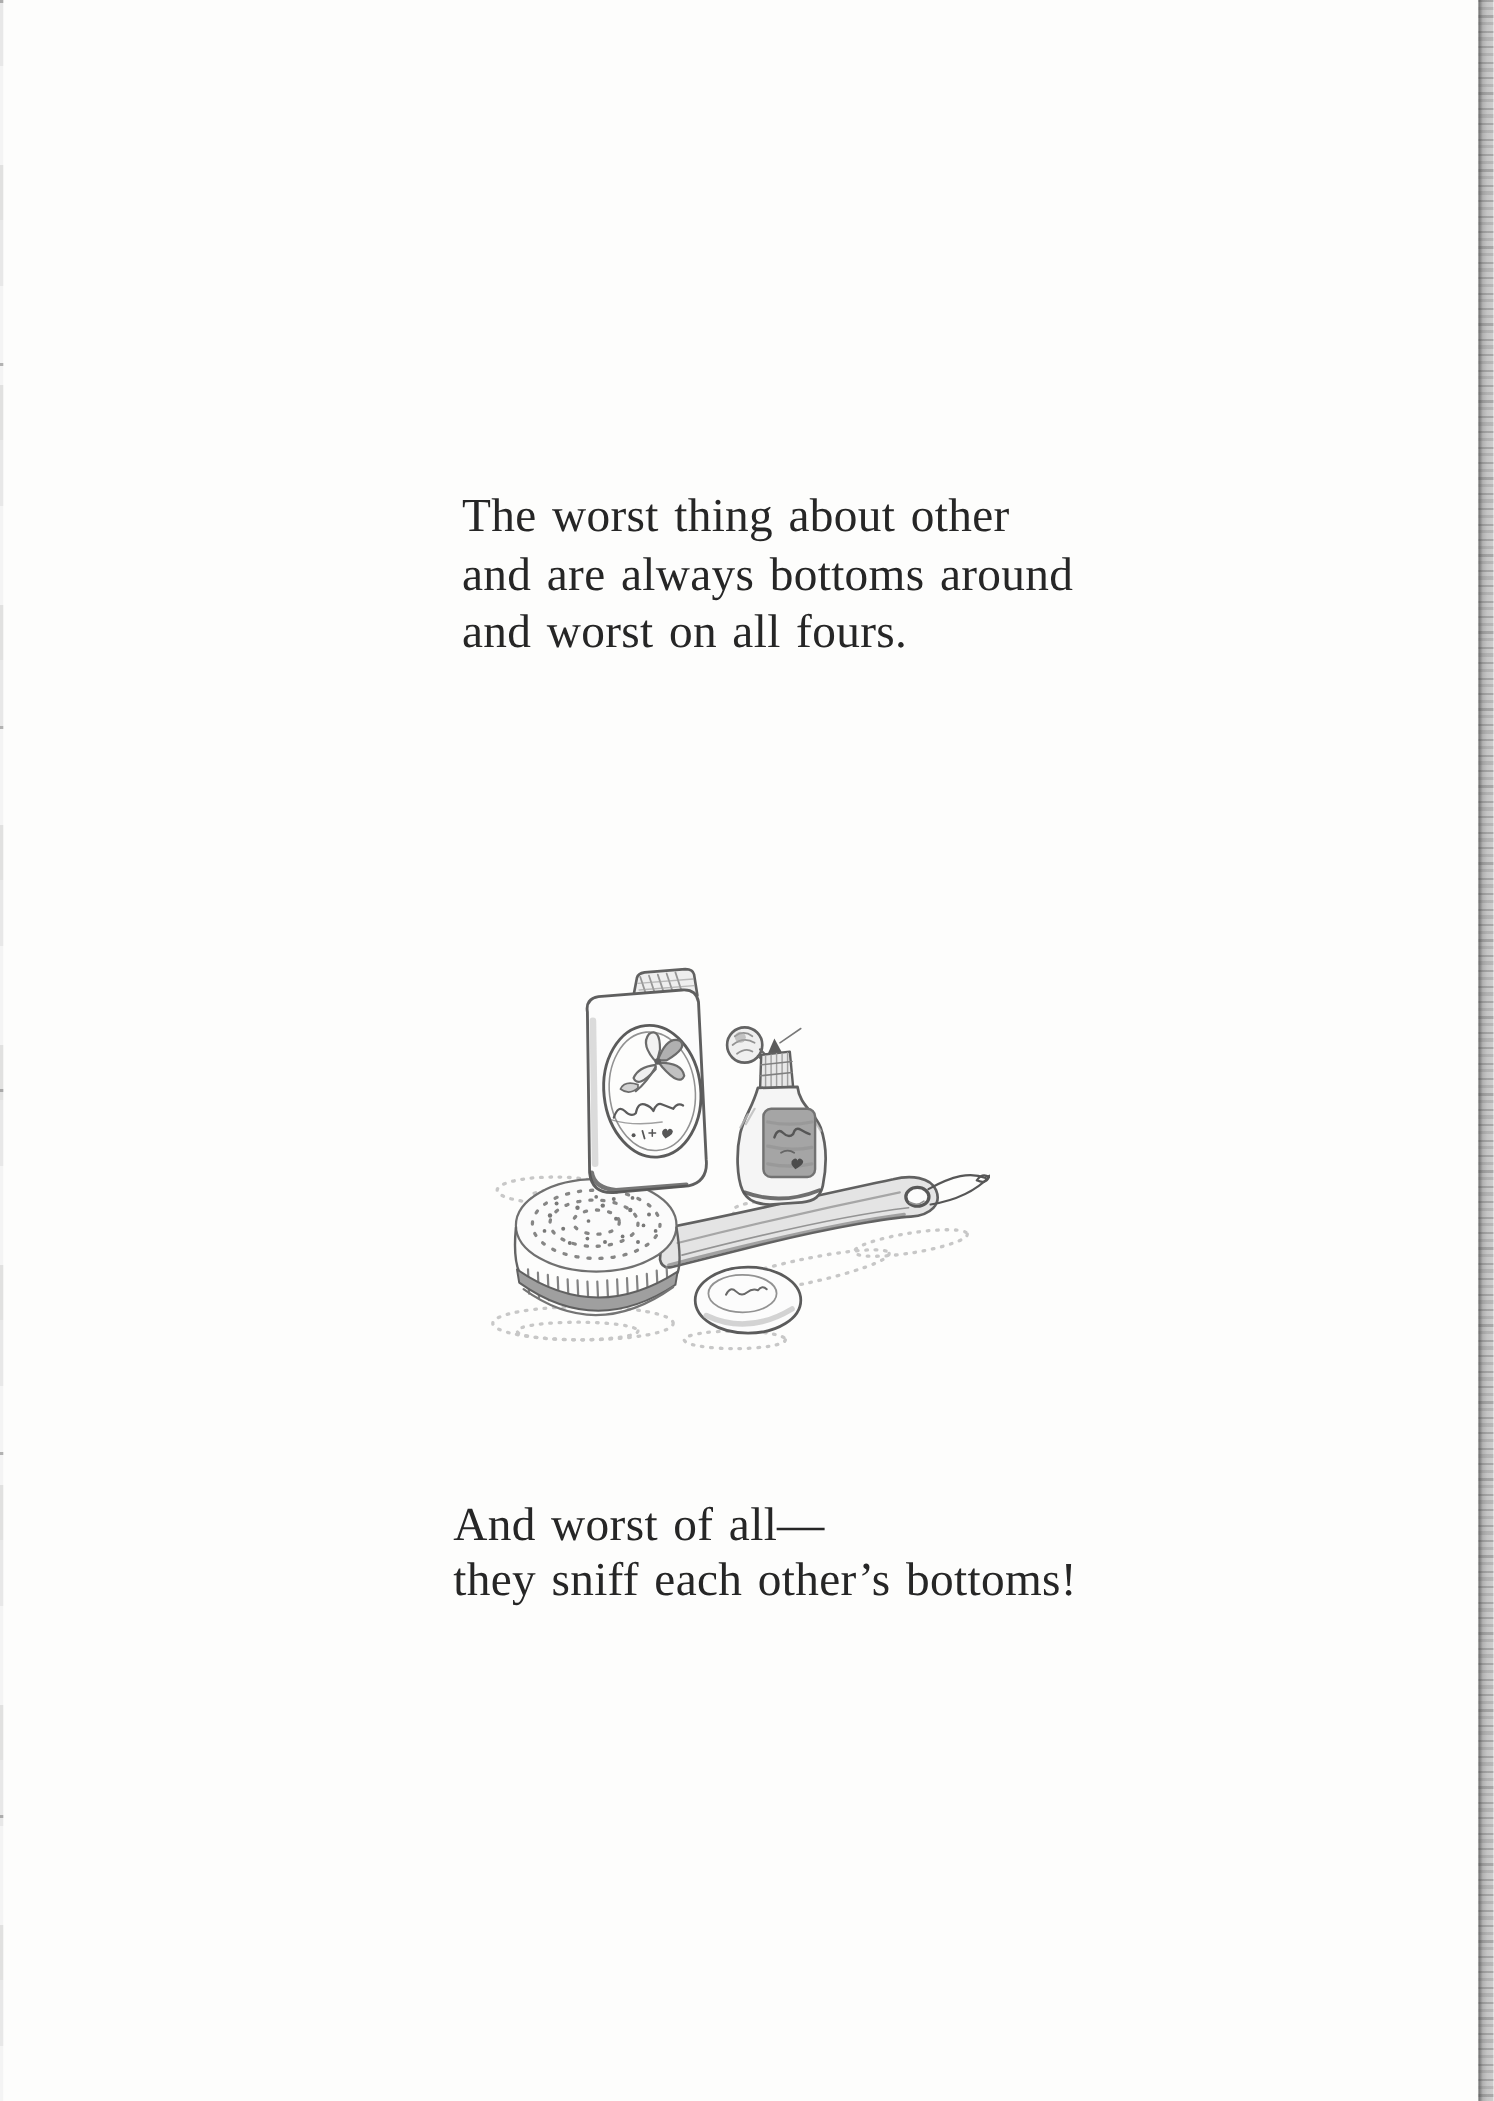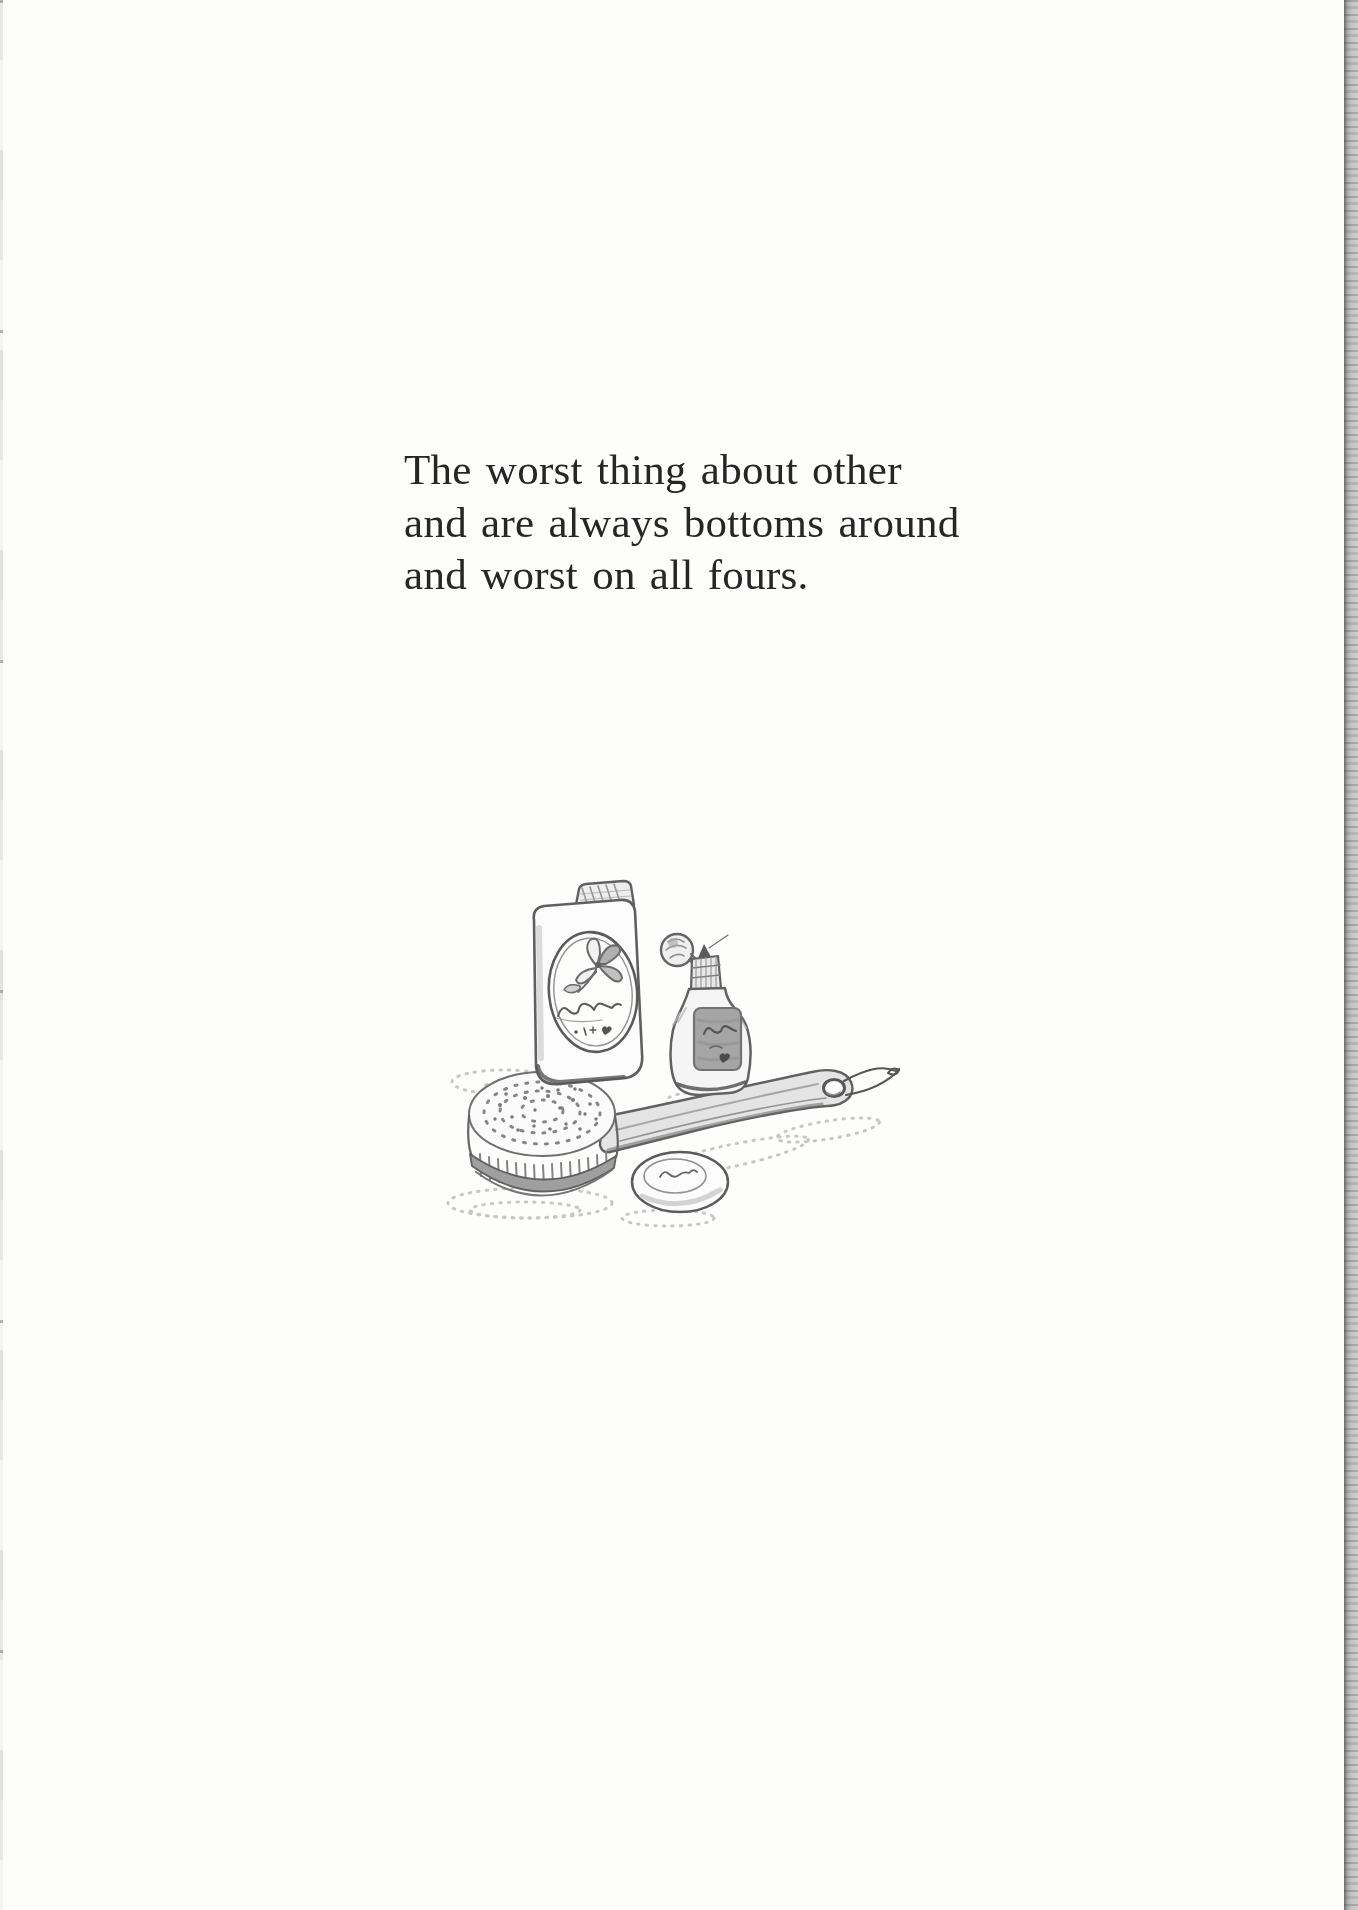--- a/index.html
+++ b/index.html
@@ -24,21 +24,21 @@
       linear-gradient(to right,#6d6d6d 0,#8f8f8f 2px,#b2b2b2 4px,#c5c5c5 8px,#cecece 14px);
   }
   .para{
     position:absolute;
     color:#262626;
     font-size:43px;
     letter-spacing:.3px;
     word-spacing:3px;
     white-space:nowrap;
   }
-  .para-top{left:404px;top:444px;line-height:52.5px;}
+  .para-top{left:420px;top:444px;line-height:52.5px;}
   .para-bottom{left:412px;top:1362px;line-height:50px;}
   .illo{position:absolute;left:430px;top:858px;width:470px;height:398px;opacity:.93;}
 </style>
 </head>
 <body>
 
 <div class="page">
 
   <div class="left-edge"></div>
 
@@ -191,16 +191,20 @@
     </g>
 
     <g>
       <ellipse cx="250" cy="324" rx="48" ry="30" fill="#fcfcfc" stroke="#4f4f4f" stroke-width="2.5"></ellipse>
       <ellipse cx="245" cy="318" rx="31" ry="17" stroke="#8a8a8a" stroke-width="1.6"></ellipse>
       <path d="M230,319 q4,-8 9,-3 t10,1 t10,-2 q4,-5 8,-1" stroke="#5e5e5e" stroke-width="1.8"></path>
       <path d="M212,338 Q250,356 290,332" stroke="#c4c4c4" stroke-width="5" opacity="0.8"></path>
     </g>
   </svg>
 
+  <div class="para para-bottom">
+    <div>And worst of all—</div>
+    <div>they sniff each other’s bottoms!</div>
+  </div>
 
   <div class="right-strip"></div>
 
 </div>
 
 </body></html>

